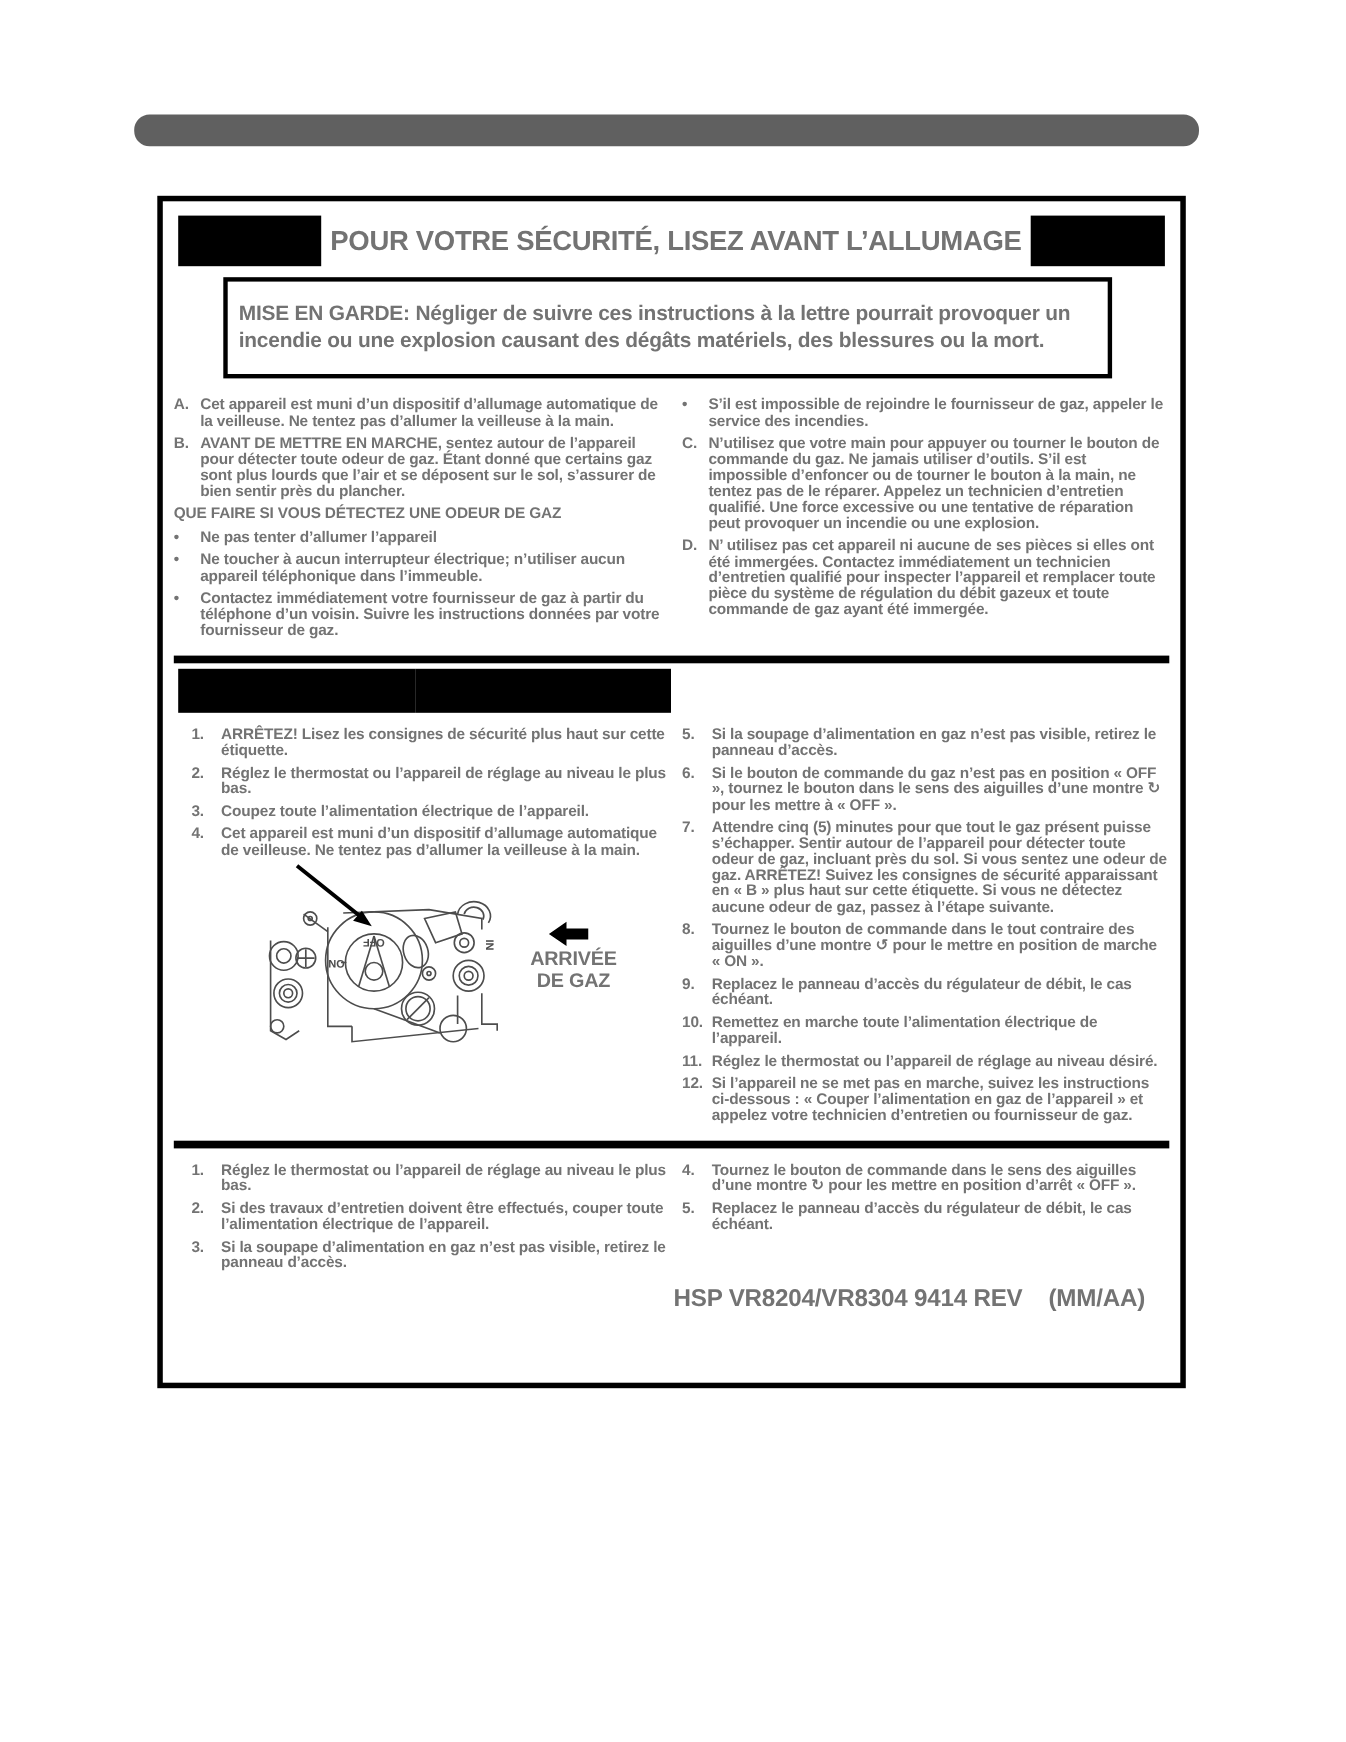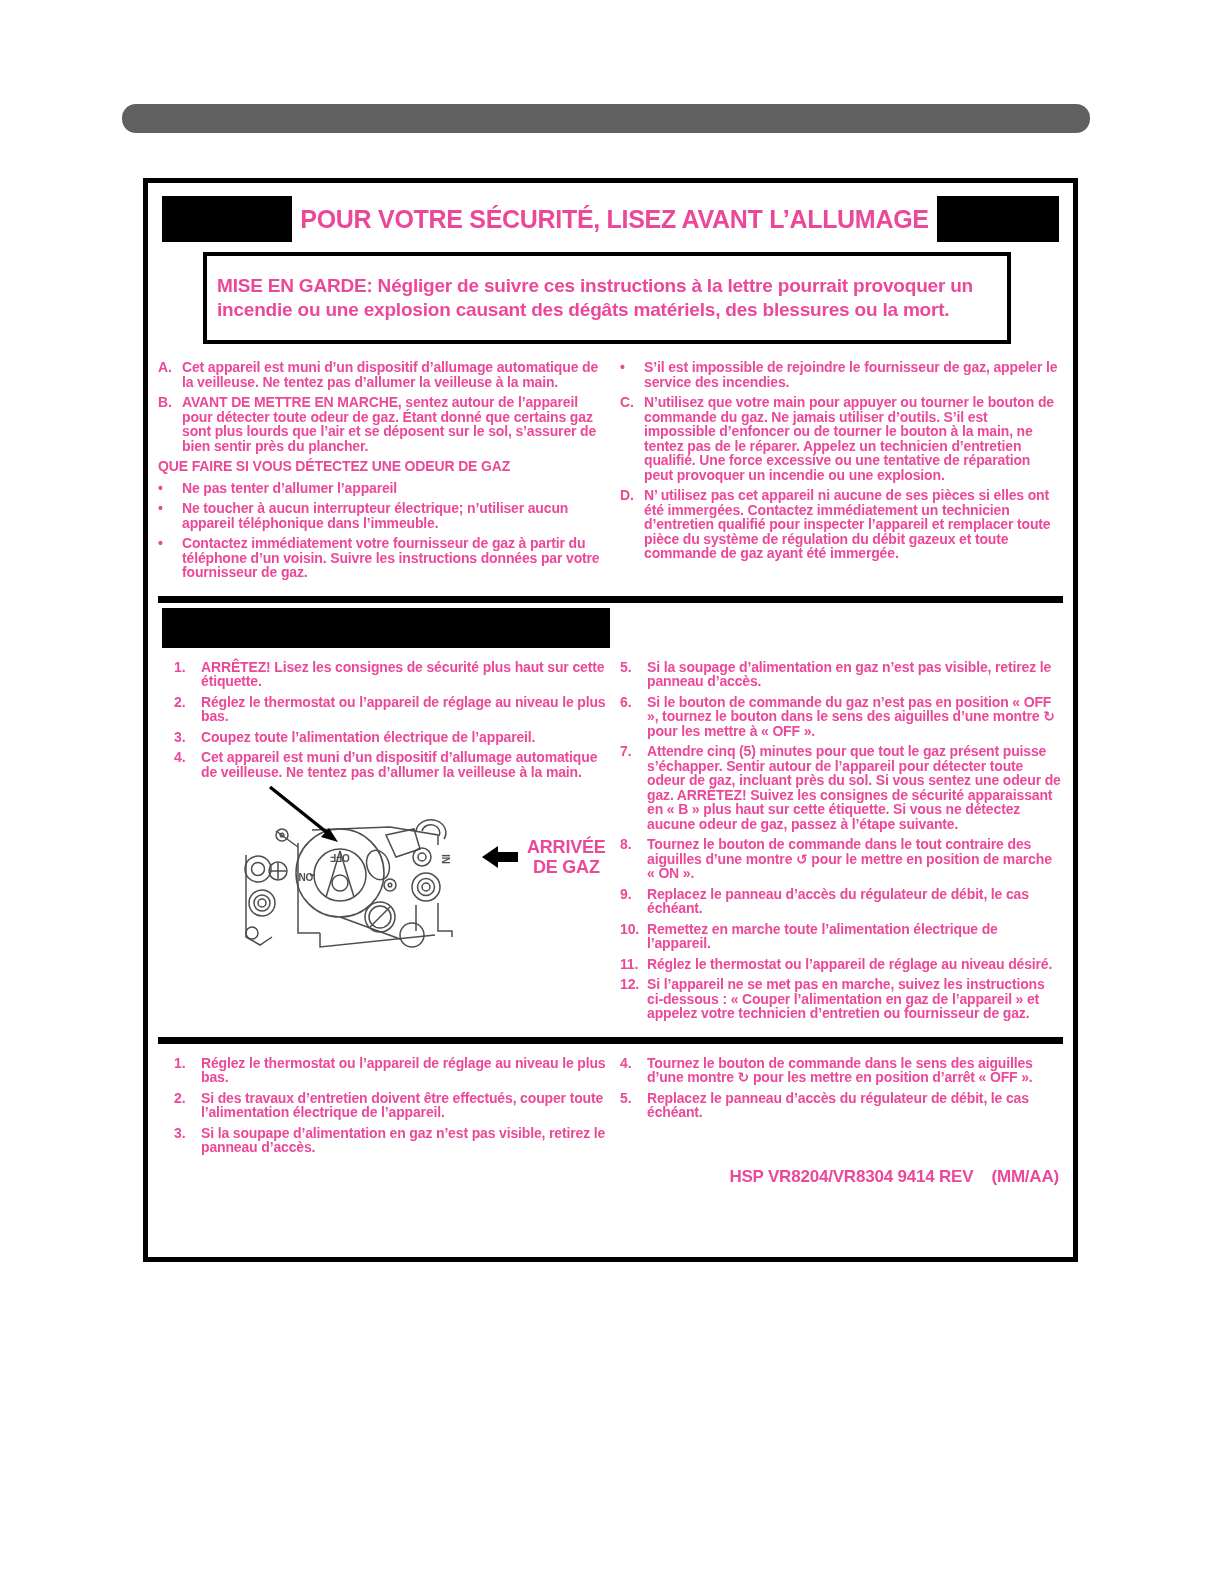--- a/index.html
+++ b/index.html
@@ -1,17 +1,17 @@
 <!DOCTYPE html>
 <html><head>
 <meta charset="utf-8">
 <style>
   html,body{margin:0;padding:0;background:#fff;}
   .page{position:relative;width:1224px;height:1584px;background:#fff;overflow:hidden;
-        font-family:"Liberation Sans","DejaVu Sans",sans-serif;font-weight:700;color:#ec4899;}
+        font-family:"Liberation Sans","DejaVu Sans",sans-serif;font-weight:700;color:#737373;}
   .top-bar{position:absolute;left:122px;top:104px;width:968px;height:29px;background:#606060;border-radius:14px;}
   .main-box{position:absolute;left:143px;top:178px;width:935px;height:1084px;border:5px solid #000;
             box-sizing:border-box;overflow:hidden;background:#fff;}
   .sec-hdr{display:flex;align-items:center;padding:0 14px;}
   .hdr1{margin-top:13px;}
   .hdr2,.hdr3{margin-top:5px;}
   .blk{background:#000;flex:none;}
   .hdr1 .blk{height:46px;}
   .hdr2 .blk,.hdr3 .blk{height:40px;}
   .b1l{width:130px;} .b1r{width:122px;}
@@ -28,24 +28,24 @@
   .li{display:flex;margin-bottom:6px;}
   .li .lbl{flex:none;width:24px;}
   .cols2 .li .lbl,.cols3 .li .lbl{width:27px;}
   .li .txt{flex:1;}
   .u{}
   .que-faire{margin:2px 0 7px 0;font-size:14px;}
   .rule{height:7px;background:#000;margin:10px 10px 0 10px;}
   .diagram-label{margin:20px 0 2px 40px;font-size:14.5px;line-height:16px;}
   .valve-row{display:flex;align-items:flex-start;}
   .valve{width:250px;height:170px;margin-left:46px;flex:none;}
-  .gas-inlet{display:flex;align-items:center;margin-left:12px;margin-top:52px;}
+  .gas-inlet{display:flex;align-items:center;margin-left:12px;margin-top:52px;flex-direction:column;}
   .gas-arrow{width:36px;height:24px;flex:none;margin-right:9px;}
   .gas-inlet-text{font-size:18px;line-height:20px;text-align:center;letter-spacing:-0.2px;}
-  .footer{margin-top:6px;text-align:right;padding-right:14px;font-size:17px;white-space:pre;letter-spacing:-0.2px;}
+  .footer{margin-top:6px;text-align:right;padding-right:32px;font-size:22px;white-space:pre;letter-spacing:-0.2px;}
   svg text{font-family:"Liberation Sans","DejaVu Sans",sans-serif;font-weight:700;}
 </style>
 </head>
 <body>
 
 <div class="page">
   <div class="top-bar"></div>
 
   <div class="main-box">
 

